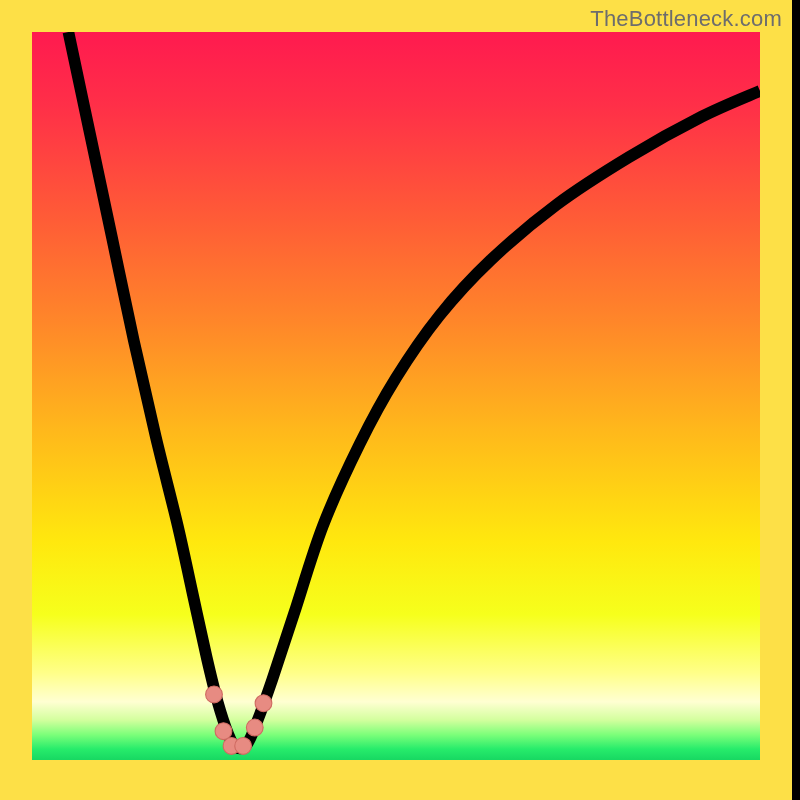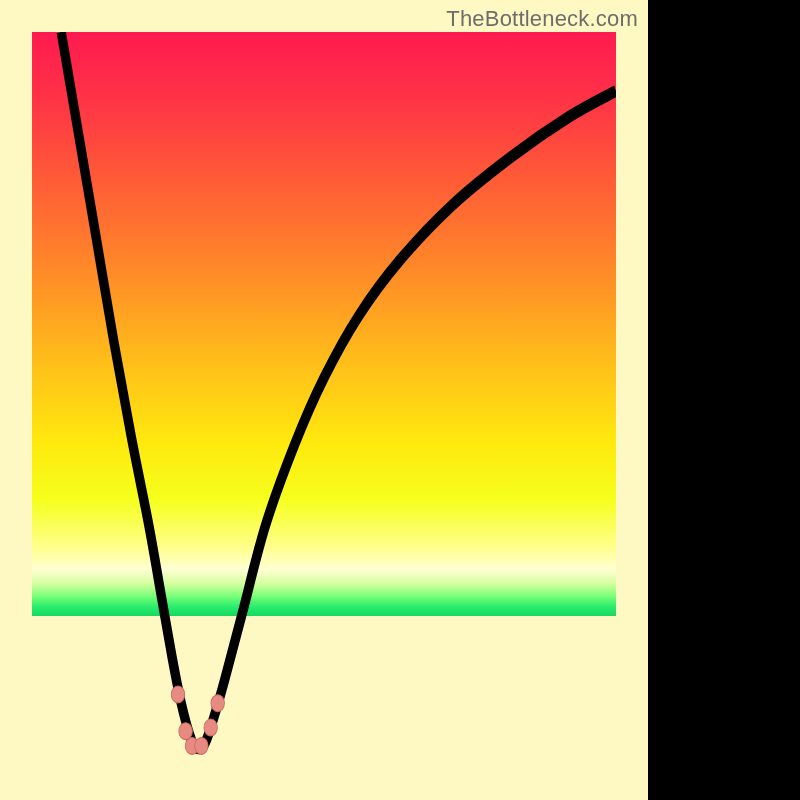--- a/index.html
+++ b/index.html
@@ -8,23 +8,23 @@
     width: 800px;
     height: 800px;
     overflow: hidden;
     background: #000;
     font-family: Arial, Helvetica, sans-serif;
   }
   .frame {
     position: absolute;
     top: 0;
     left: 0;
-    width: 648px;
+    width: 792px;
     height: 800px;
-    background: #fef9c3;
+    background: #fde047;
   }
   .plot {
     position: absolute;
     top: 32px;
     bottom: 32px;
     left: 32px;
     right: 32px;
     overflow: hidden;
   }
   .gradient {

